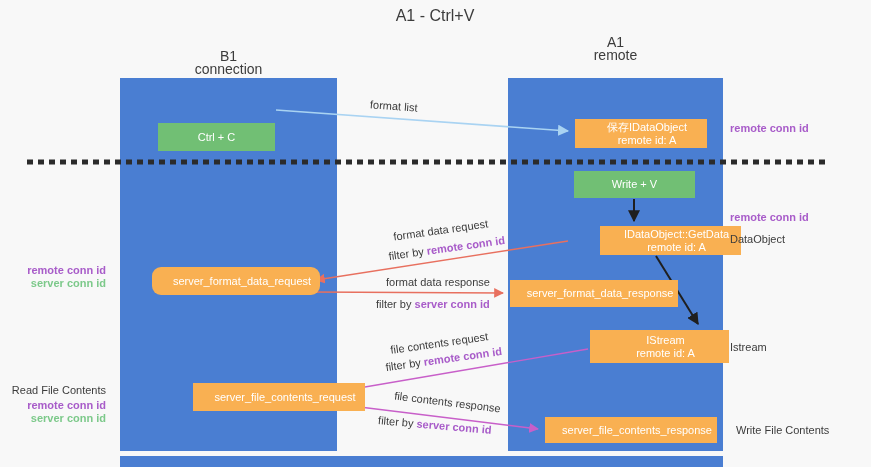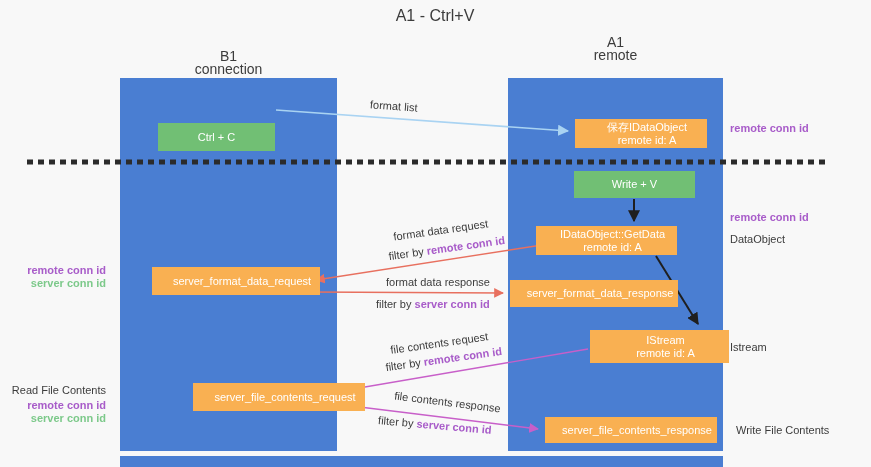--- a/index.html
+++ b/index.html
@@ -82,26 +82,26 @@
 
   <div class="box orange" style="left:575px; top:119px; width:120px; height:29px;">
     <div>保存IDataObject</div>
     <div>remote id: A</div>
   </div>
 
   <div class="box green" style="left:574px; top:171px; width:121px; height:27px;">
     <div>Write + V</div>
   </div>
 
-  <div class="box orange" style="left:536px; top:226px; width:129px; height:29px;">
+  <div class="box orange" style="left:600px; top:226px; width:129px; height:29px;">
     <div>IDataObject::GetData</div>
     <div>remote id: A</div>
   </div>
 
-  <div class="box orange" style="left:152px; top:267px; width:156px; height:28px;">
+  <div class="box orange" style="left:152px; top:267px; width:156px; height:28px;border-radius:9px;">
     <div>server_format_data_request</div>
   </div>
 
   <div class="box orange" style="left:510px; top:280px; width:156px; height:27px;">
     <div>server_format_data_response</div>
   </div>
 
   <div class="box orange" style="left:590px; top:330px; width:127px; height:33px;">
     <div>IStream</div>
     <div>remote id: A</div>

